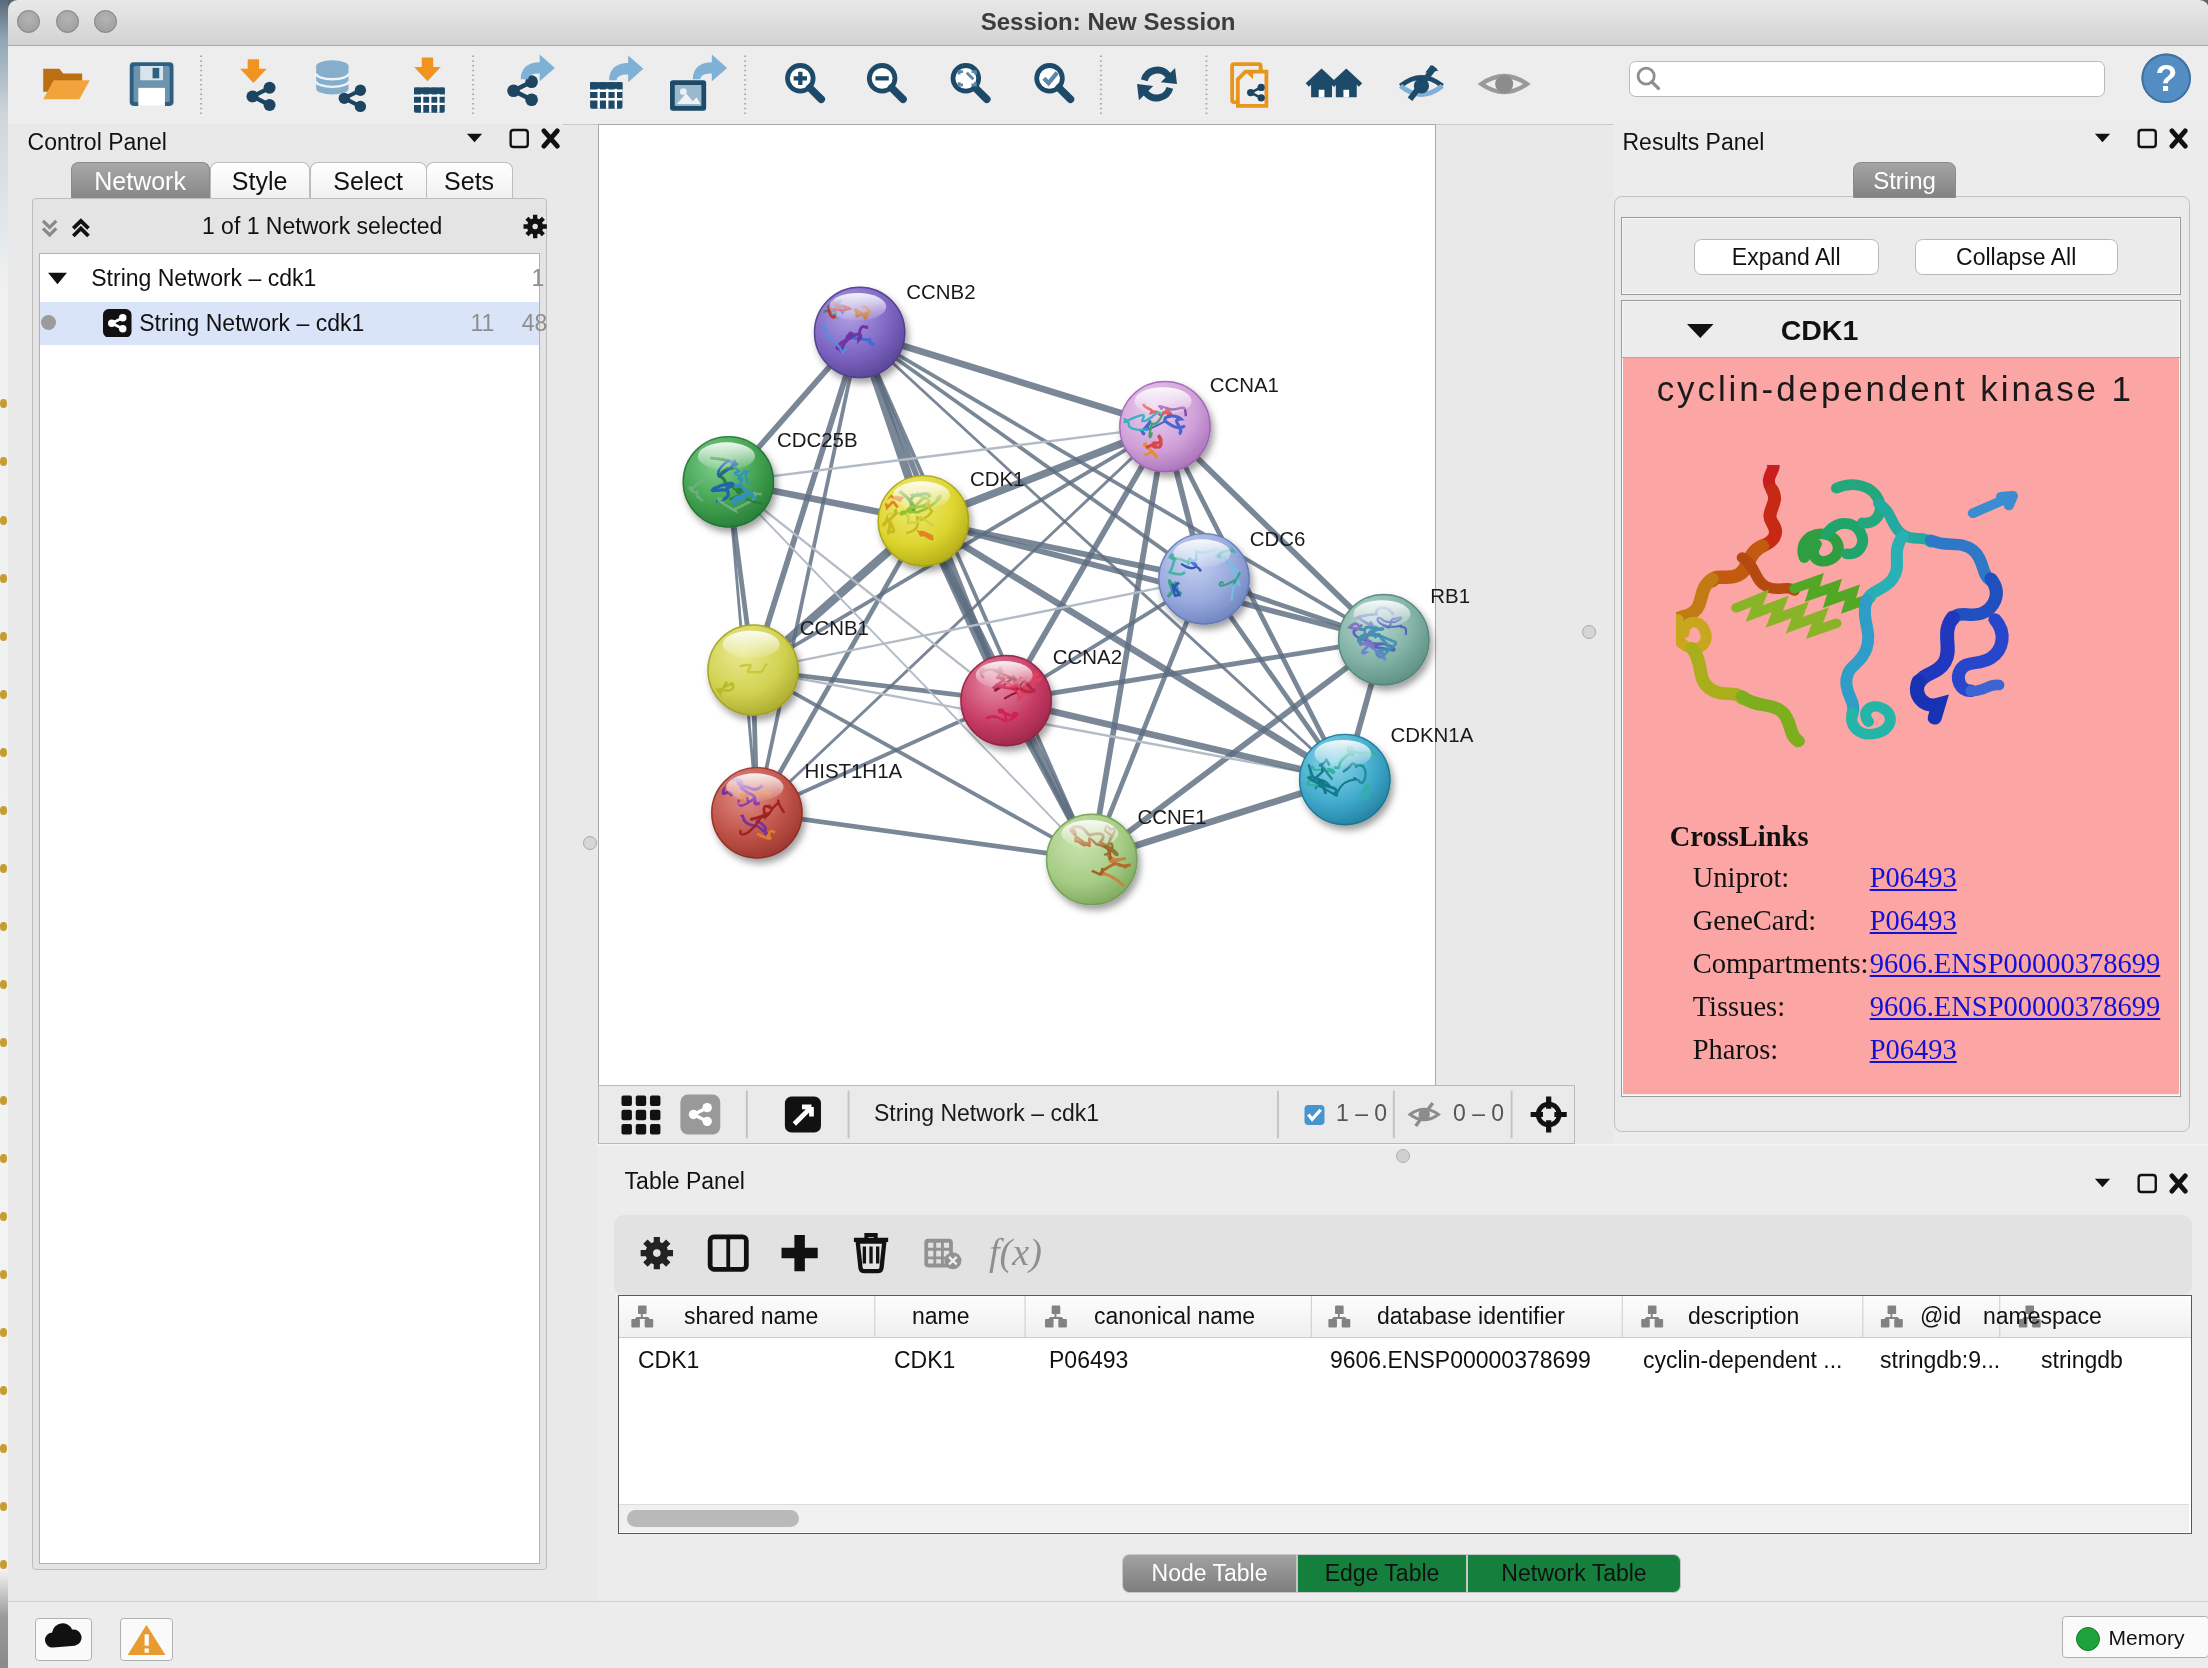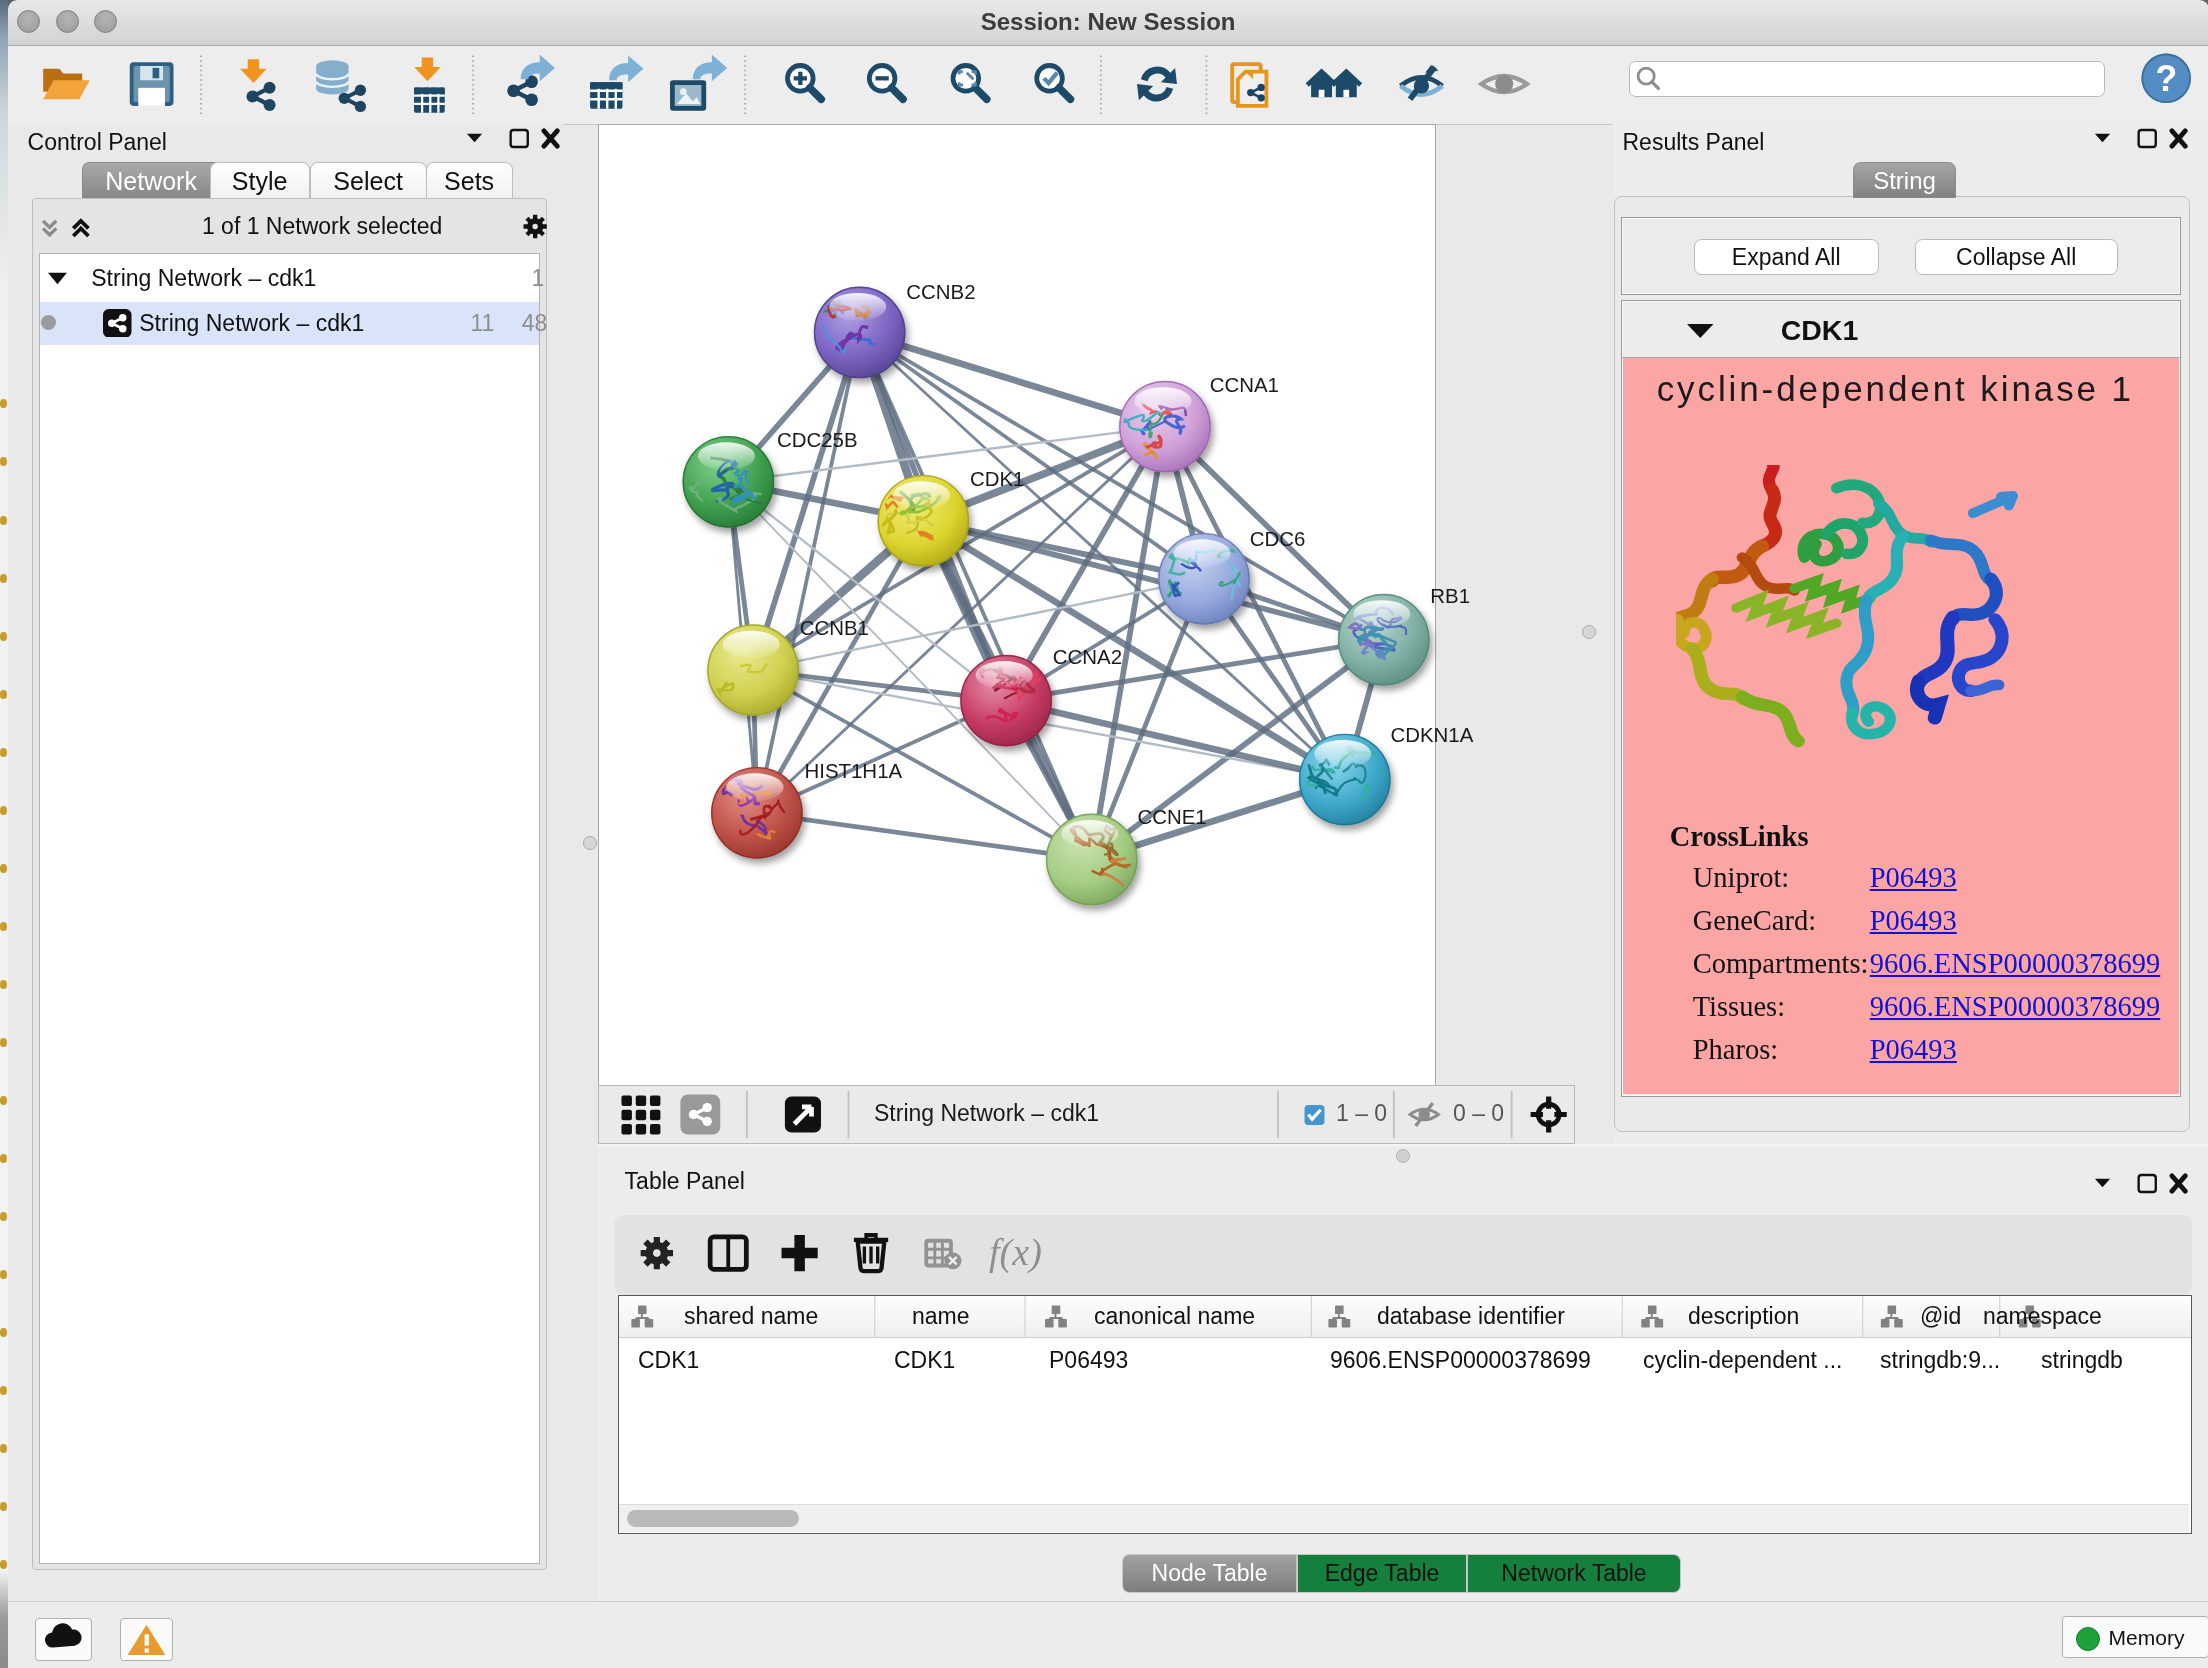--- a/index.html
+++ b/index.html
@@ -20,21 +20,21 @@
 #searchbox{position:absolute;left:1621px;top:15px;width:476px;height:36px;
   background:#fff;border:1px solid #b9b9b9;border-radius:6.7px;box-sizing:border-box;}
 
 .ptitle{font-size:23px;color:#111;}
 
 #cpanel{left:7.6px;top:124px;width:555px;height:1477px;background:#e9e9e9;}
 .tab{position:absolute;top:38px;height:37px;box-sizing:border-box;
   border:1px solid #bdbdbd;border-bottom:none;border-radius:7.6px 7.6px 0 0;
   background:linear-gradient(#ffffff,#f0f0f0);color:#111;
   font-size:25px;text-align:center;line-height:37px;}
-.tabsel{background:linear-gradient(#a9a9a9,#868686);color:#fff;border-color:#8a8a8a;margin-left:11px;}
+.tabsel{background:linear-gradient(#a9a9a9,#868686);color:#fff;border-color:#8a8a8a;}
 #cbox{position:absolute;left:24px;top:74px;width:515px;height:1372px;
   background:#e4e4e4;border:1px solid #bdbdbd;border-radius:3.8px;box-sizing:border-box;}
 #cbar{position:absolute;left:1px;top:1px;width:513px;height:53px;font-size:23px;color:#111;}
 #clist{position:absolute;left:6.7px;top:54px;width:501px;height:1311px;background:#fff;
   border:1px solid #b2b2b2;box-sizing:border-box;}
 .lrow{position:absolute;left:0;width:100%;height:43px;font-size:23px;color:#111;}
 
 #canvas{left:598px;top:124px;width:838px;height:962px;background:#fff;
   border:1px solid #a8a8a8;box-sizing:border-box;}
 #cstrip{left:598px;top:1085px;width:977px;height:59px;background:#eaeaea;

